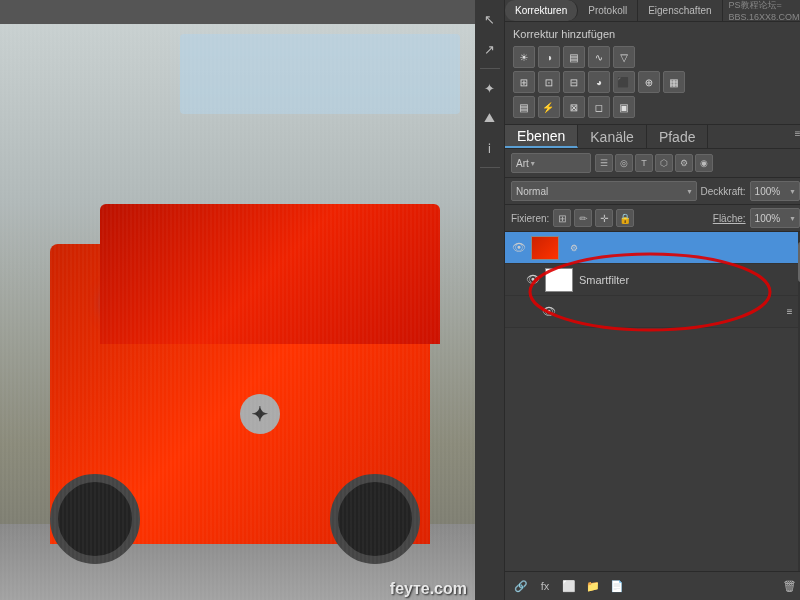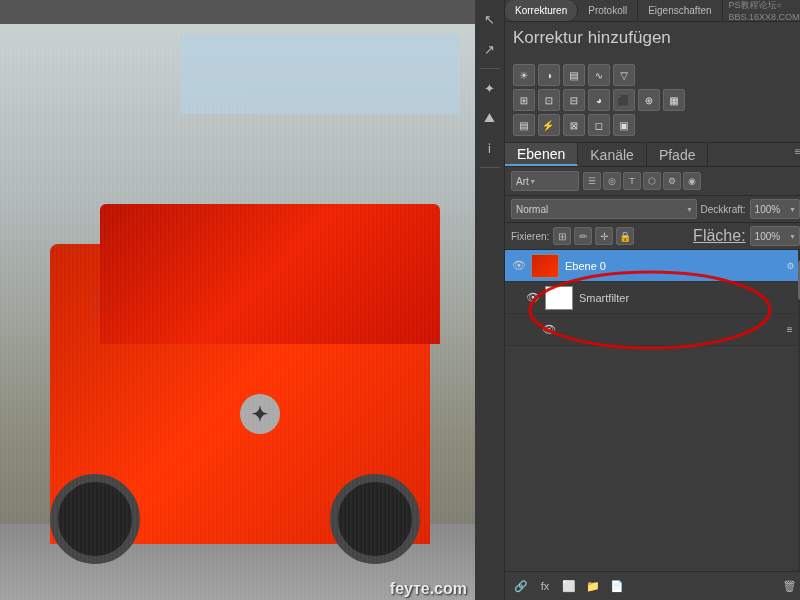--- a/index.html
+++ b/index.html
@@ -206,23 +206,23 @@
       align-items: center;
     }
 
     
     .korrekturen-panel {
       background: #3c3c3c;
       padding: 6px 8px;
       border-bottom: 1px solid #2a2a2a;
     }
     .korrekturen-title {
-      font-size: 17px;
+      font-size: 11px;
       color: #ccc;
-      margin-bottom: 16px;
+      margin-bottom: 6px;
     }
     .icon-grid {
       display: flex;
       flex-direction: column;
       gap: 3px;
     }
     .icon-row {
       display: flex;
       gap: 3px;
       align-items: center;
@@ -282,21 +282,21 @@
       border: 1px solid #666;
       color: #ccc;
       font-size: 10px;
       padding: 2px 4px;
       height: 20px;
       border-radius: 2px;
       cursor: pointer;
       display: flex;
       align-items: center;
       gap: 2px;
-      width: 68px;
+      width: 80px;
     }
     .dropdown-arrow { font-size: 8px; color: #aaa; }
     .small-icons { display: flex; gap: 2px; }
     .s-icon {
       width: 18px;
       height: 18px;
       background: #555;
       border: 1px solid #666;
       border-radius: 2px;
       display: flex;
@@ -370,21 +370,21 @@
       display: flex;
       align-items: center;
       justify-content: center;
       font-size: 10px;
       color: #bbb;
       cursor: pointer;
       background: #555;
       border: 1px solid #666;
       border-radius: 2px;
     }
-    .flache-label { margin-left: auto; font-size: 16px; color: #bbb; text-decoration: underline; }
+    .flache-label { margin-left: auto; font-size: 10px; color: #bbb; text-decoration: underline; }
     .flache-value {
       width: 50px;
       height: 20px;
       background: #555;
       border: 1px solid #666;
       color: #ccc;
       font-size: 10px;
       padding: 2px 4px;
       border-radius: 2px;
       display: flex;
@@ -623,21 +623,20 @@
           <span class="dropdown-arrow">▾</span>
         </div>
       </div>
 
       <div class="layers-container">
         <div class="layers-list">
 
           <div class="layer-item active">
             <div class="eye-icon">👁</div>
             <div class="layer-thumb red-thumb"></div>
-            <span class="layer-name">Ebene 0</span>
             <div class="s-icon" style="background:transparent;border:none;font-size:9px;color:#ccc;">⚙</div>
           </div>
 
           <div class="layer-item sub-item">
             <div class="eye-icon">👁</div>
             <div class="layer-thumb white-thumb"></div>
             <span class="layer-name">Smartfilter</span>
           </div>
 
           <div class="layer-item sub-item" style="padding-left:36px;">

